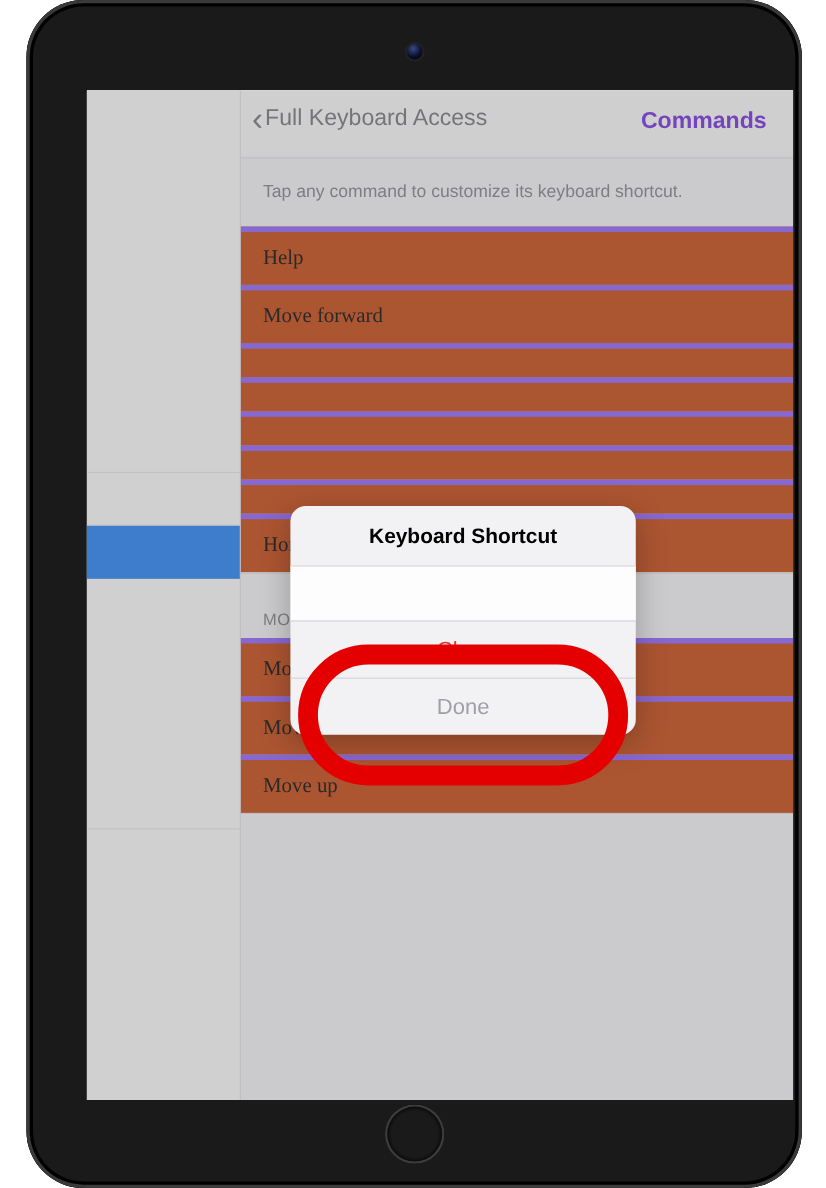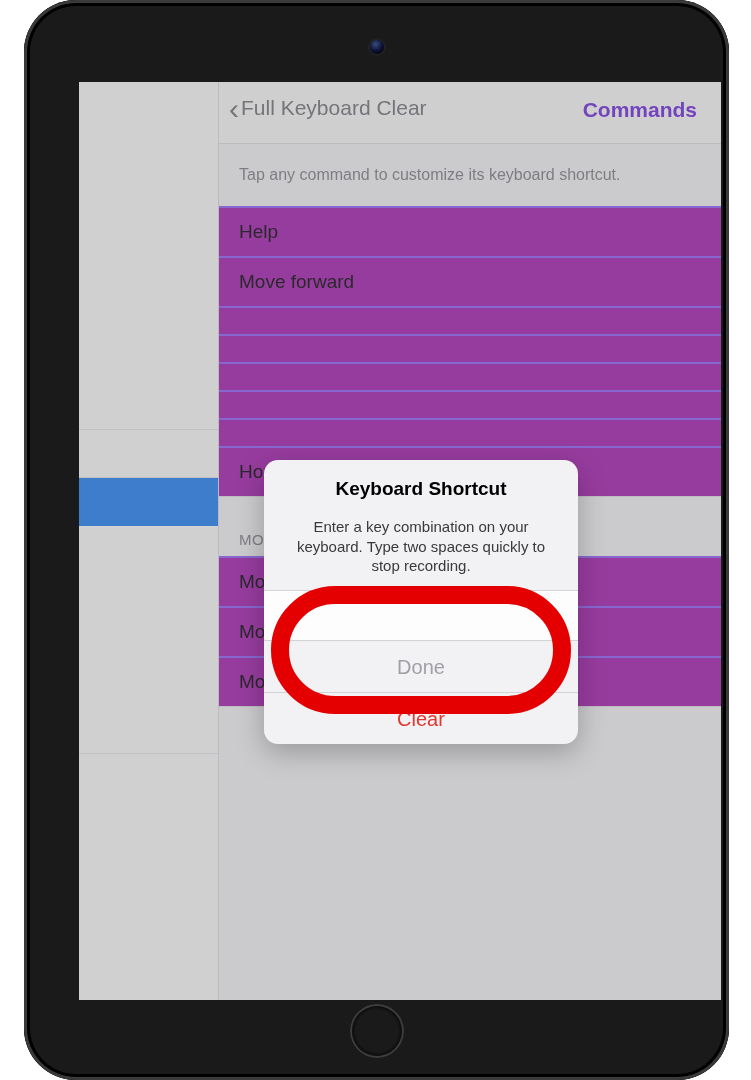--- a/index.html
+++ b/index.html
@@ -59,35 +59,36 @@
     position: absolute; right: 24px; top: 16px; font-size: 21px; color: #6d28d9; font-weight: 600;
   }
   .content { padding: 22px 0 0 0; }
   .intro {
     padding: 0 16px 22px 20px; font-size: 16px; color: #7d7d84;
   }
   .group-hdr {
     padding: 6px 20px 8px 20px; font-size: 15px; color: #7d7d84; letter-spacing: 0.5px;
   }
   .cell {
-    background: #a21caf; border-top: 2px solid #8b5cf6; font-size: 19px; color: #000;
+    background: #c2410c; border-top: 5px solid #8b5cf6; font-size: 19px; color: #000;
     padding: 13px 20px;
+    font-family: Liberation Serif, serif;
   }
   .cell:last-child { border-bottom: 1px solid #dcdce0; }
   .group-gap { height: 28px; }
   
   .alert {
     position: absolute; z-index: 10;
     left: 185px; top: 378px; width: 314px;
     background: #f2f2f4; border-radius: 14px;
     box-shadow: 0 8px 28px rgba(0,0,0,0.25);
     overflow: hidden;
   }
   .alert-head { padding: 18px 20px 14px 20px; text-align: center; }
-  .alert-title { font-size: 19px; font-weight: 600; color: #000; margin-bottom: 17px; }
+  .alert-title { font-size: 19px; font-weight: 600; color: #000; margin-bottom: 0; }
   .alert-msg { font-size: 15px; color: #3a3a3d; line-height: 1.3; }
   .alert-input {
     height: 50px; border-top: 1px solid #d2d2d7; background: #fdfdfe;
   }
   .alert-btn {
     height: 52px; border-top: 1px solid #d2d2d7; text-align: center;
     font-size: 20px; line-height: 52px; cursor: pointer;
   }
   .alert-btn.clear { color: #e1372f; }
   .alert-btn.done { color: #9f9fa6; }
@@ -114,21 +115,21 @@
         <div class="master-row">ck</div>
         <div class="master-row sel"></div>
         <div style="height:180px"></div>
         <div class="master-row">de</div>
       </div>
 
       <div class="detail">
         <div class="navbar">
           <div class="nav-back">
             <span class="chev">‹</span>
-            <span>Full Keyboard Clear</span>
+            <span>Full Keyboard Access</span>
           </div>
           <div class="nav-title">Commands</div>
         </div>
 
         <div class="content">
           <div class="intro">Tap any command to customize its keyboard shortcut.</div>
 
           <div>
             <div class="cell">Help</div>
             <div class="cell">Move forward</div>
@@ -149,24 +150,23 @@
             <div class="cell">Move up</div>
           </div>
         </div>
       </div>
 
       <div class="dim"></div>
 
       <div class="alert">
         <div class="alert-head">
           <div class="alert-title">Keyboard Shortcut</div>
-          <div class="alert-msg">Enter a key combination on your keyboard. Type two spaces quickly to stop recording.</div>
         </div>
         <div class="alert-input"></div>
+        <div class="alert-btn clear">Clear</div>
         <div class="alert-btn done">Done</div>
-        <div class="alert-btn clear">Clear</div>
       </div>
 
       <div class="highlight-ring"></div>
 
     </div>
   </div>
 </div>
 
 </body></html>

